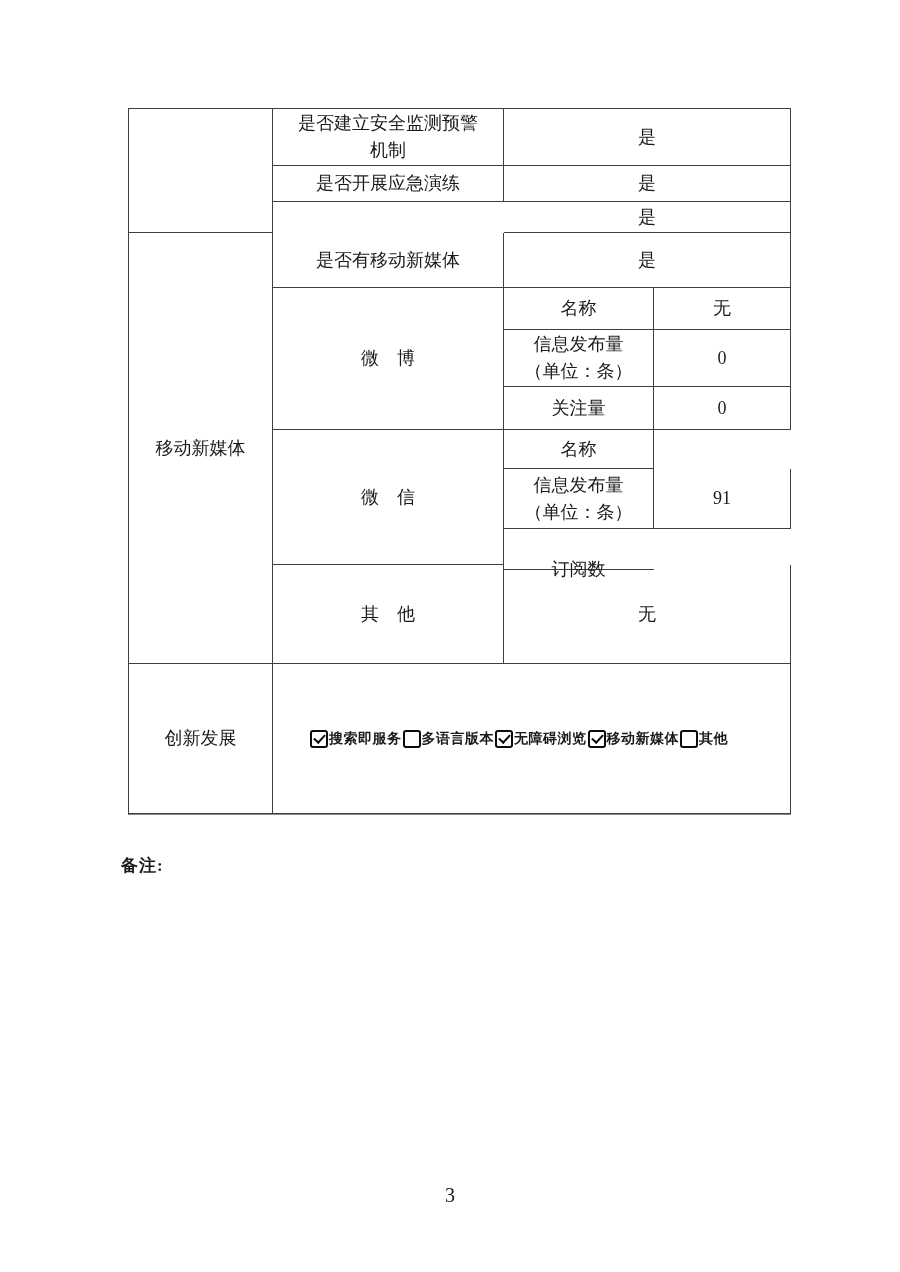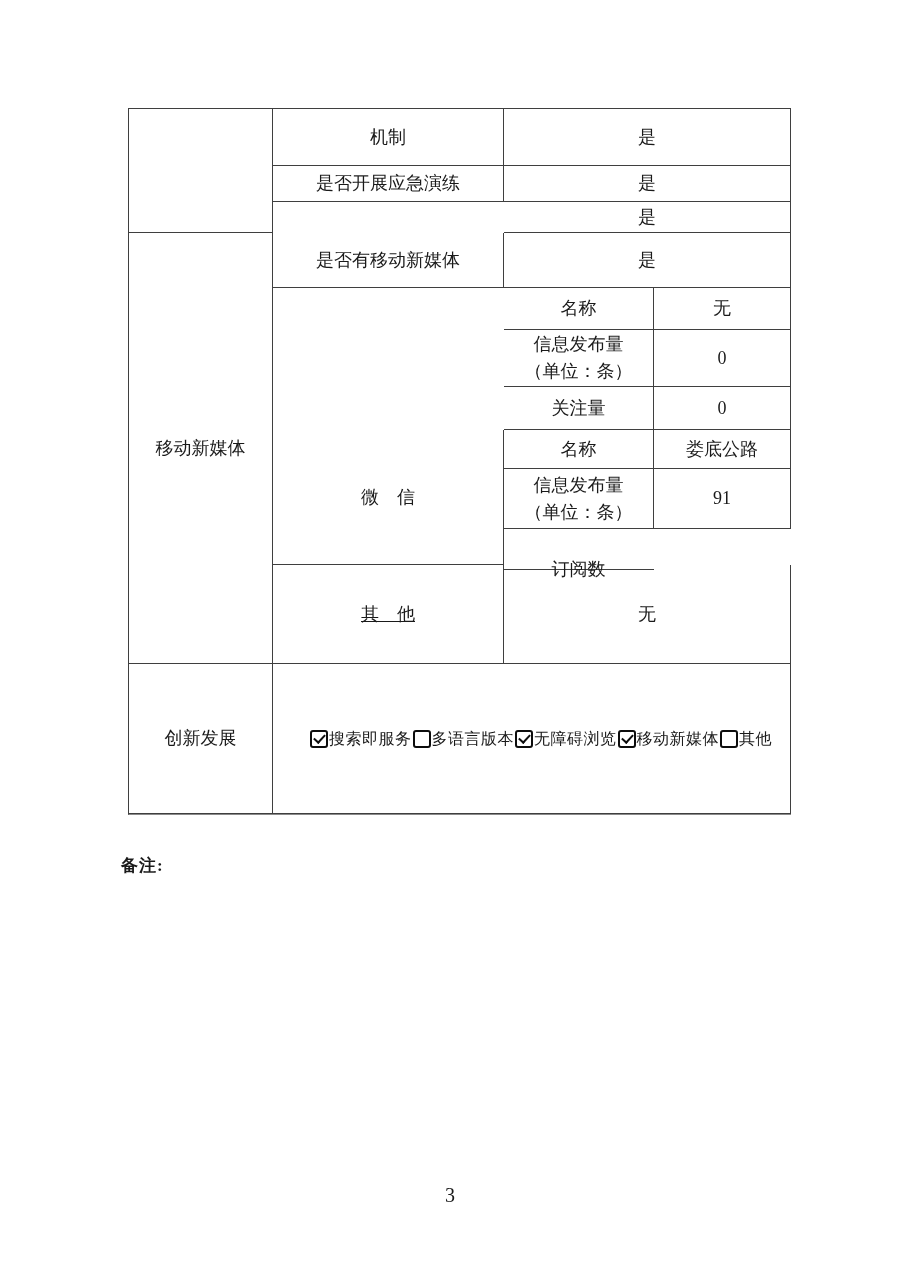--- a/index.html
+++ b/index.html
@@ -40,21 +40,21 @@
   .r3l{grid-area:3/2/4/3;} .r3v{grid-area:3/3/4/5;}
   .r4l{grid-area:4/2/5/3;} .r4v{grid-area:4/3/5/5;}
   .c-weibo{grid-area:5/2/8/3;}
   .r5l{grid-area:5/3/6/4;} .r5v{grid-area:5/4/6/5;}
   .r6l{grid-area:6/3/7/4;} .r6v{grid-area:6/4/7/5;}
   .r7l{grid-area:7/3/8/4;} .r7v{grid-area:7/4/8/5;}
   .c-wechat{grid-area:8/2/11/3;text-align:right;}
   .r8l{grid-area:8/3/9/4;}  .r8v{grid-area:8/4/9/5;}
   .r9l{grid-area:9/3/10/4;} .r9v{grid-area:9/4/10/5;}
   .r10l{grid-area:10/3/11/4;margin-top:40px;} .r10v{grid-area:10/4/11/5;}
-  .c-other-l{grid-area:11/2/12/3;text-decoration:underline;} .c-other-v{grid-area:11/3/12/5;}
+  .c-other-l{grid-area:11/2/12/3;} .c-other-v{grid-area:11/3/12/5;}
   .c-innov-content{
     grid-area:12/2/13/5;
     flex-direction:row;justify-content:flex-start;
     padding-left:36px;
   }
   
   .cbx{
     display:inline-block;
     width:14px;height:14px;
     border:2.5px solid #0d0d0d;
@@ -65,23 +65,24 @@
   }
   .cbx[data-checked="true"]::after{
     content:"";
     position:absolute;left:2px;top:2px;
     width:9px;height:5px;
     border-left:2.6px solid #0d0d0d;
     border-bottom:2.6px solid #0d0d0d;
     transform:rotate(-47deg);
   }
   .cbx-label{
-    font-size:16px;
+    font-size:14px;
     letter-spacing:0.5px;
     white-space:nowrap;
+    font-weight:bold;
   }
   
   .remarks{
     position:absolute;left:121px;top:854px;
     font-size:17px;font-weight:700;
     letter-spacing:1px;
   }
   .page-number{
     position:absolute;left:0;top:1184px;width:100%;
     text-align:center;font-size:20px;
@@ -94,49 +95,50 @@
 
   <div class="cell c-empty"></div>
   <div class="cell c-innov-hdr">
     <span>创新发展</span>
   </div>
   <div class="cell c-mobile-hdr">
     <span>移动新媒体</span>
   </div>
 
   <div class="cell r1l">
+    <div>是否建立安全监测预警</div>
     <div>机制</div>
   </div>
   <div class="cell r1v">是</div>
 
   <div class="cell r2l">是否开展应急演练</div>
   <div class="cell r2v">是</div>
 
   <div class="cell r3v">是</div>
 
   <div class="cell r4l">是否有移动新媒体</div>
   <div class="cell r4v">是</div>
 
+  <div class="cell c-weibo">微　博</div>
 
   <div class="cell r5l">名称</div>
   <div class="cell r5v">无</div>
 
   <div class="cell r6l">
     <div>信息发布量</div>
     <div>（单位：条）</div>
   </div>
   <div class="cell r6v">0</div>
 
   <div class="cell r7l">关注量</div>
   <div class="cell r7v">0</div>
 
   <div class="cell c-wechat">微　信</div>
 
   <div class="cell r8l">名称</div>
-  <div class="cell r8v">娄底公路</div>
 
   <div class="cell r9l">
     <div>信息发布量</div>
     <div>（单位：条）</div>
   </div>
   <div class="cell r9v">91</div>
 
   <div class="cell r10l">订阅数</div>
 
   <div class="cell c-other-l">其　他</div>

